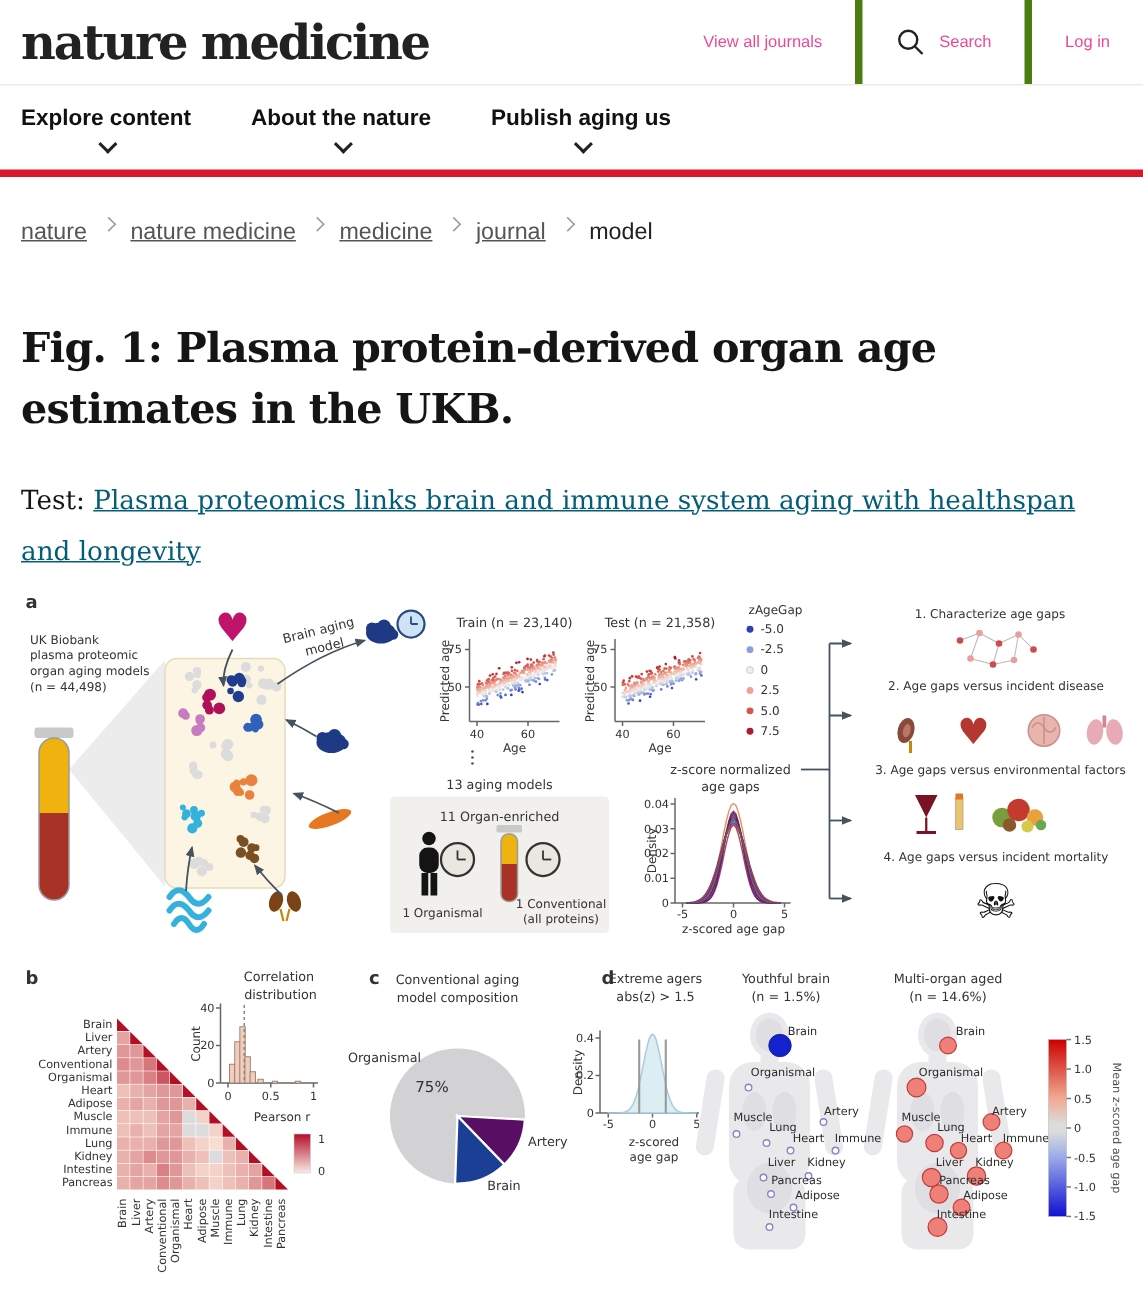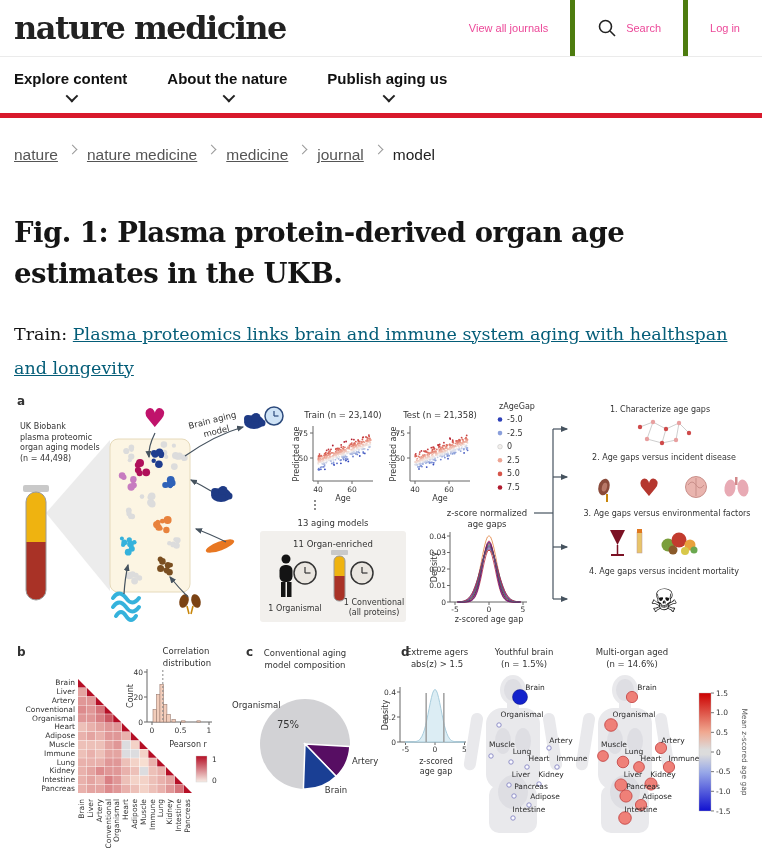--- a/index.html
+++ b/index.html
@@ -74,21 +74,21 @@
   <a class="crumb">medicine</a>
   <span class="crumb-sep"></span>
   <a class="crumb">journal</a>
   <span class="crumb-sep"></span>
   <span class="crumb current">model</span>
 </div>
 
 <h1 class="page-title">Fig. 1: Plasma protein-derived organ age estimates in the UKB.</h1>
 
 <p class="from-line">
-  <span>Train:</span>
+  <span>Test:</span>
   <a>Plasma proteomics links brain and immune system aging with healthspan and longevity</a>
 </p>
 
 <figure>
   <svg id="fig" width="762" height="470" viewBox="0 390 762 470" font-family="DejaVu Sans, sans-serif">
       <defs>
         <marker id="ah" markerWidth="7" markerHeight="7" refX="5" refY="2.5" orient="auto">
           <path d="M0,0L6,2.5L0,5Z" fill="#46535f"></path>
         </marker>
         <linearGradient id="pg" x1="0" y1="0" x2="0" y2="1">

